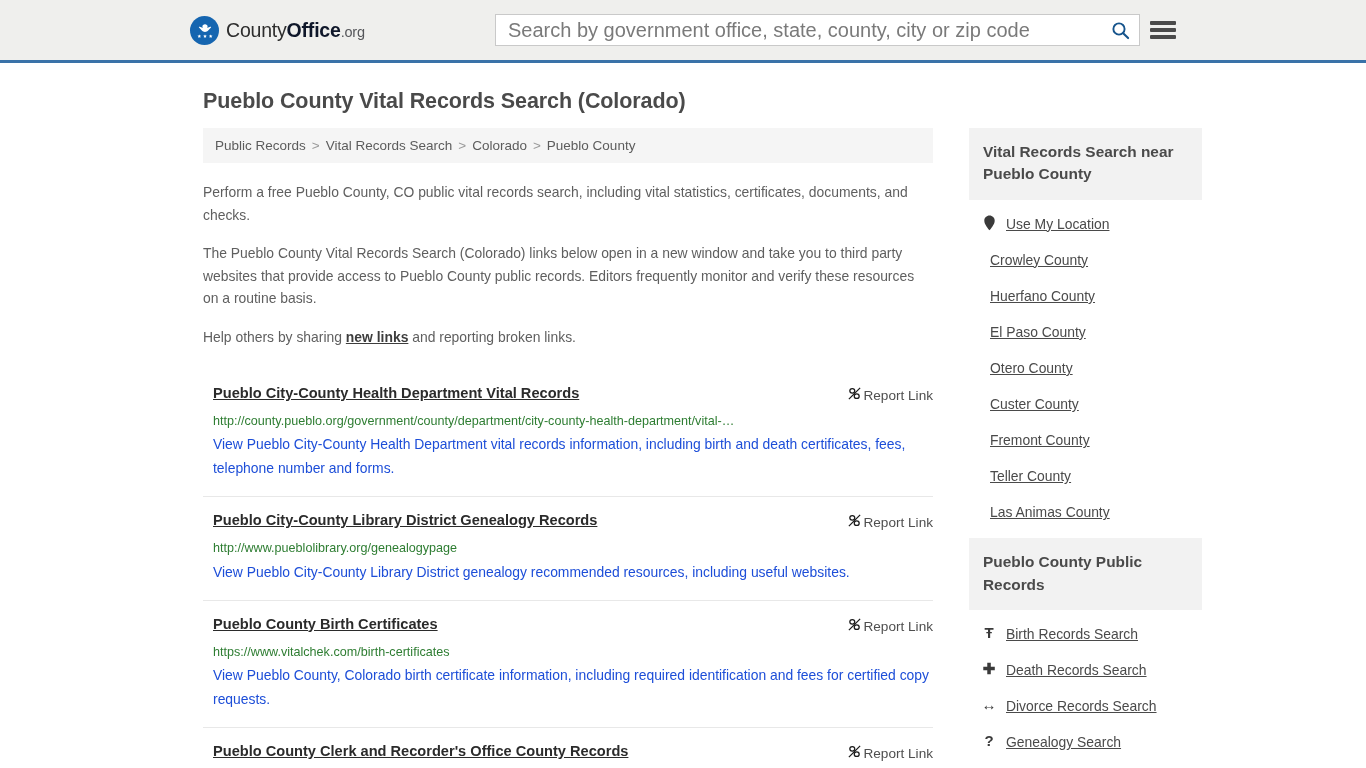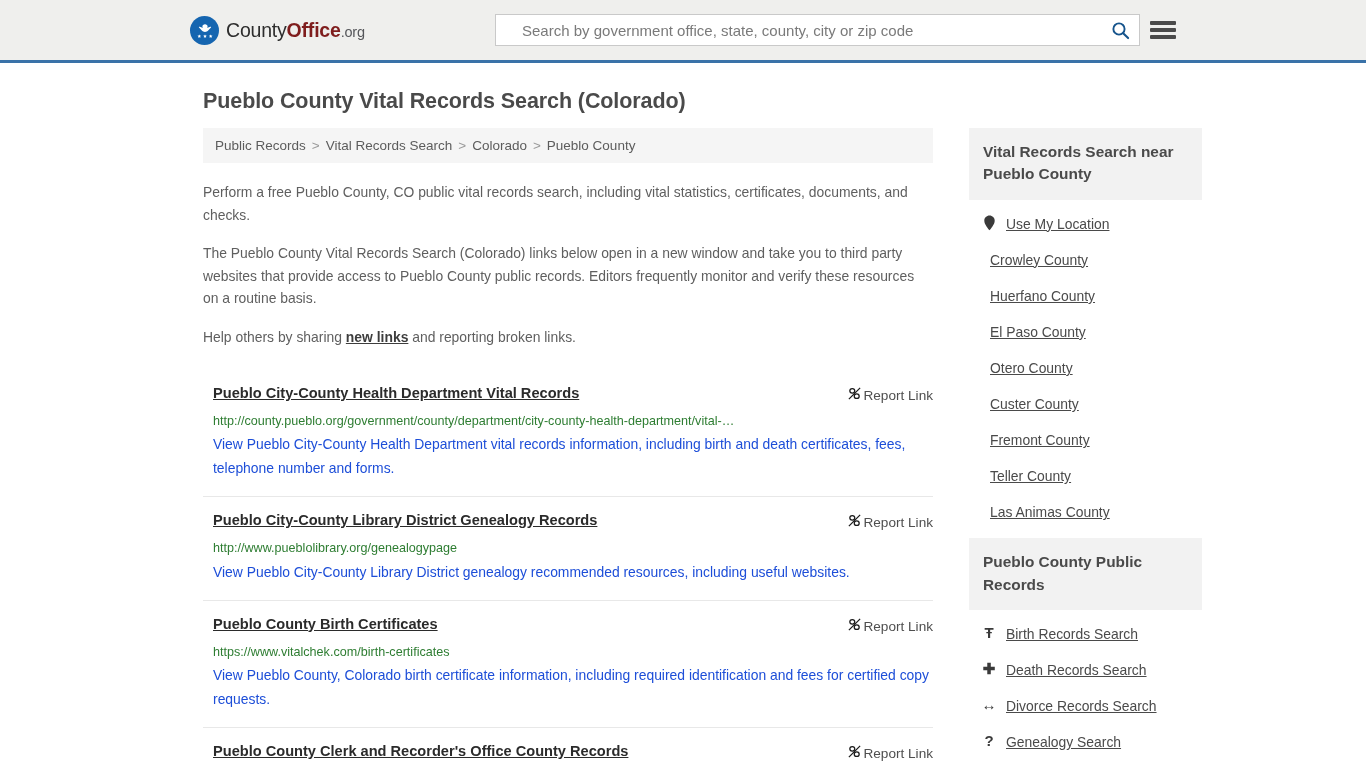--- a/index.html
+++ b/index.html
@@ -36,45 +36,44 @@
     align-items: center; justify-content: center;
     flex: none;
   }
   .brand-emblem svg { display: block; }
   .brand-text {
     font-size: 19.5px;
     letter-spacing: -0.2px;
     color: #2d2d2d;
     white-space: nowrap;
   }
-  .brand-text .b-bold { color: #7f1d1d; font-weight: bold; }
+  .brand-text .b-bold { color: #0f172a; font-weight: bold; }
   .brand-text .b-dark { color: #2d2d2d; }
   .brand-text .b-tld { font-size: 14.5px; color: #55565a; }
 
   .search-wrap {
     position: absolute;
     left: 495px;
     width: 645px;
     height: 32px;
     background: #fff;
     border: 1px solid #c9c9c9;
     display: flex;
     align-items: center;
   }
   .search-input {
     flex: 1;
     height: 100%;
     border: none;
     outline: none;
     padding: 0 10px 0 12px;
     font-family: "Liberation Sans", sans-serif;
-    font-size: 15px;
+    font-size: 20px;
     color: #a16207;
     background: transparent;
-    margin-left: 14px;
   }
   .search-input::placeholder { color: #7a7a7a; }
   .search-btn {
     width: 38px; height: 100%;
     background: transparent;
     border: none;
     cursor: pointer;
     display: flex; align-items: center; justify-content: center;
   }
   .menu-btn {

